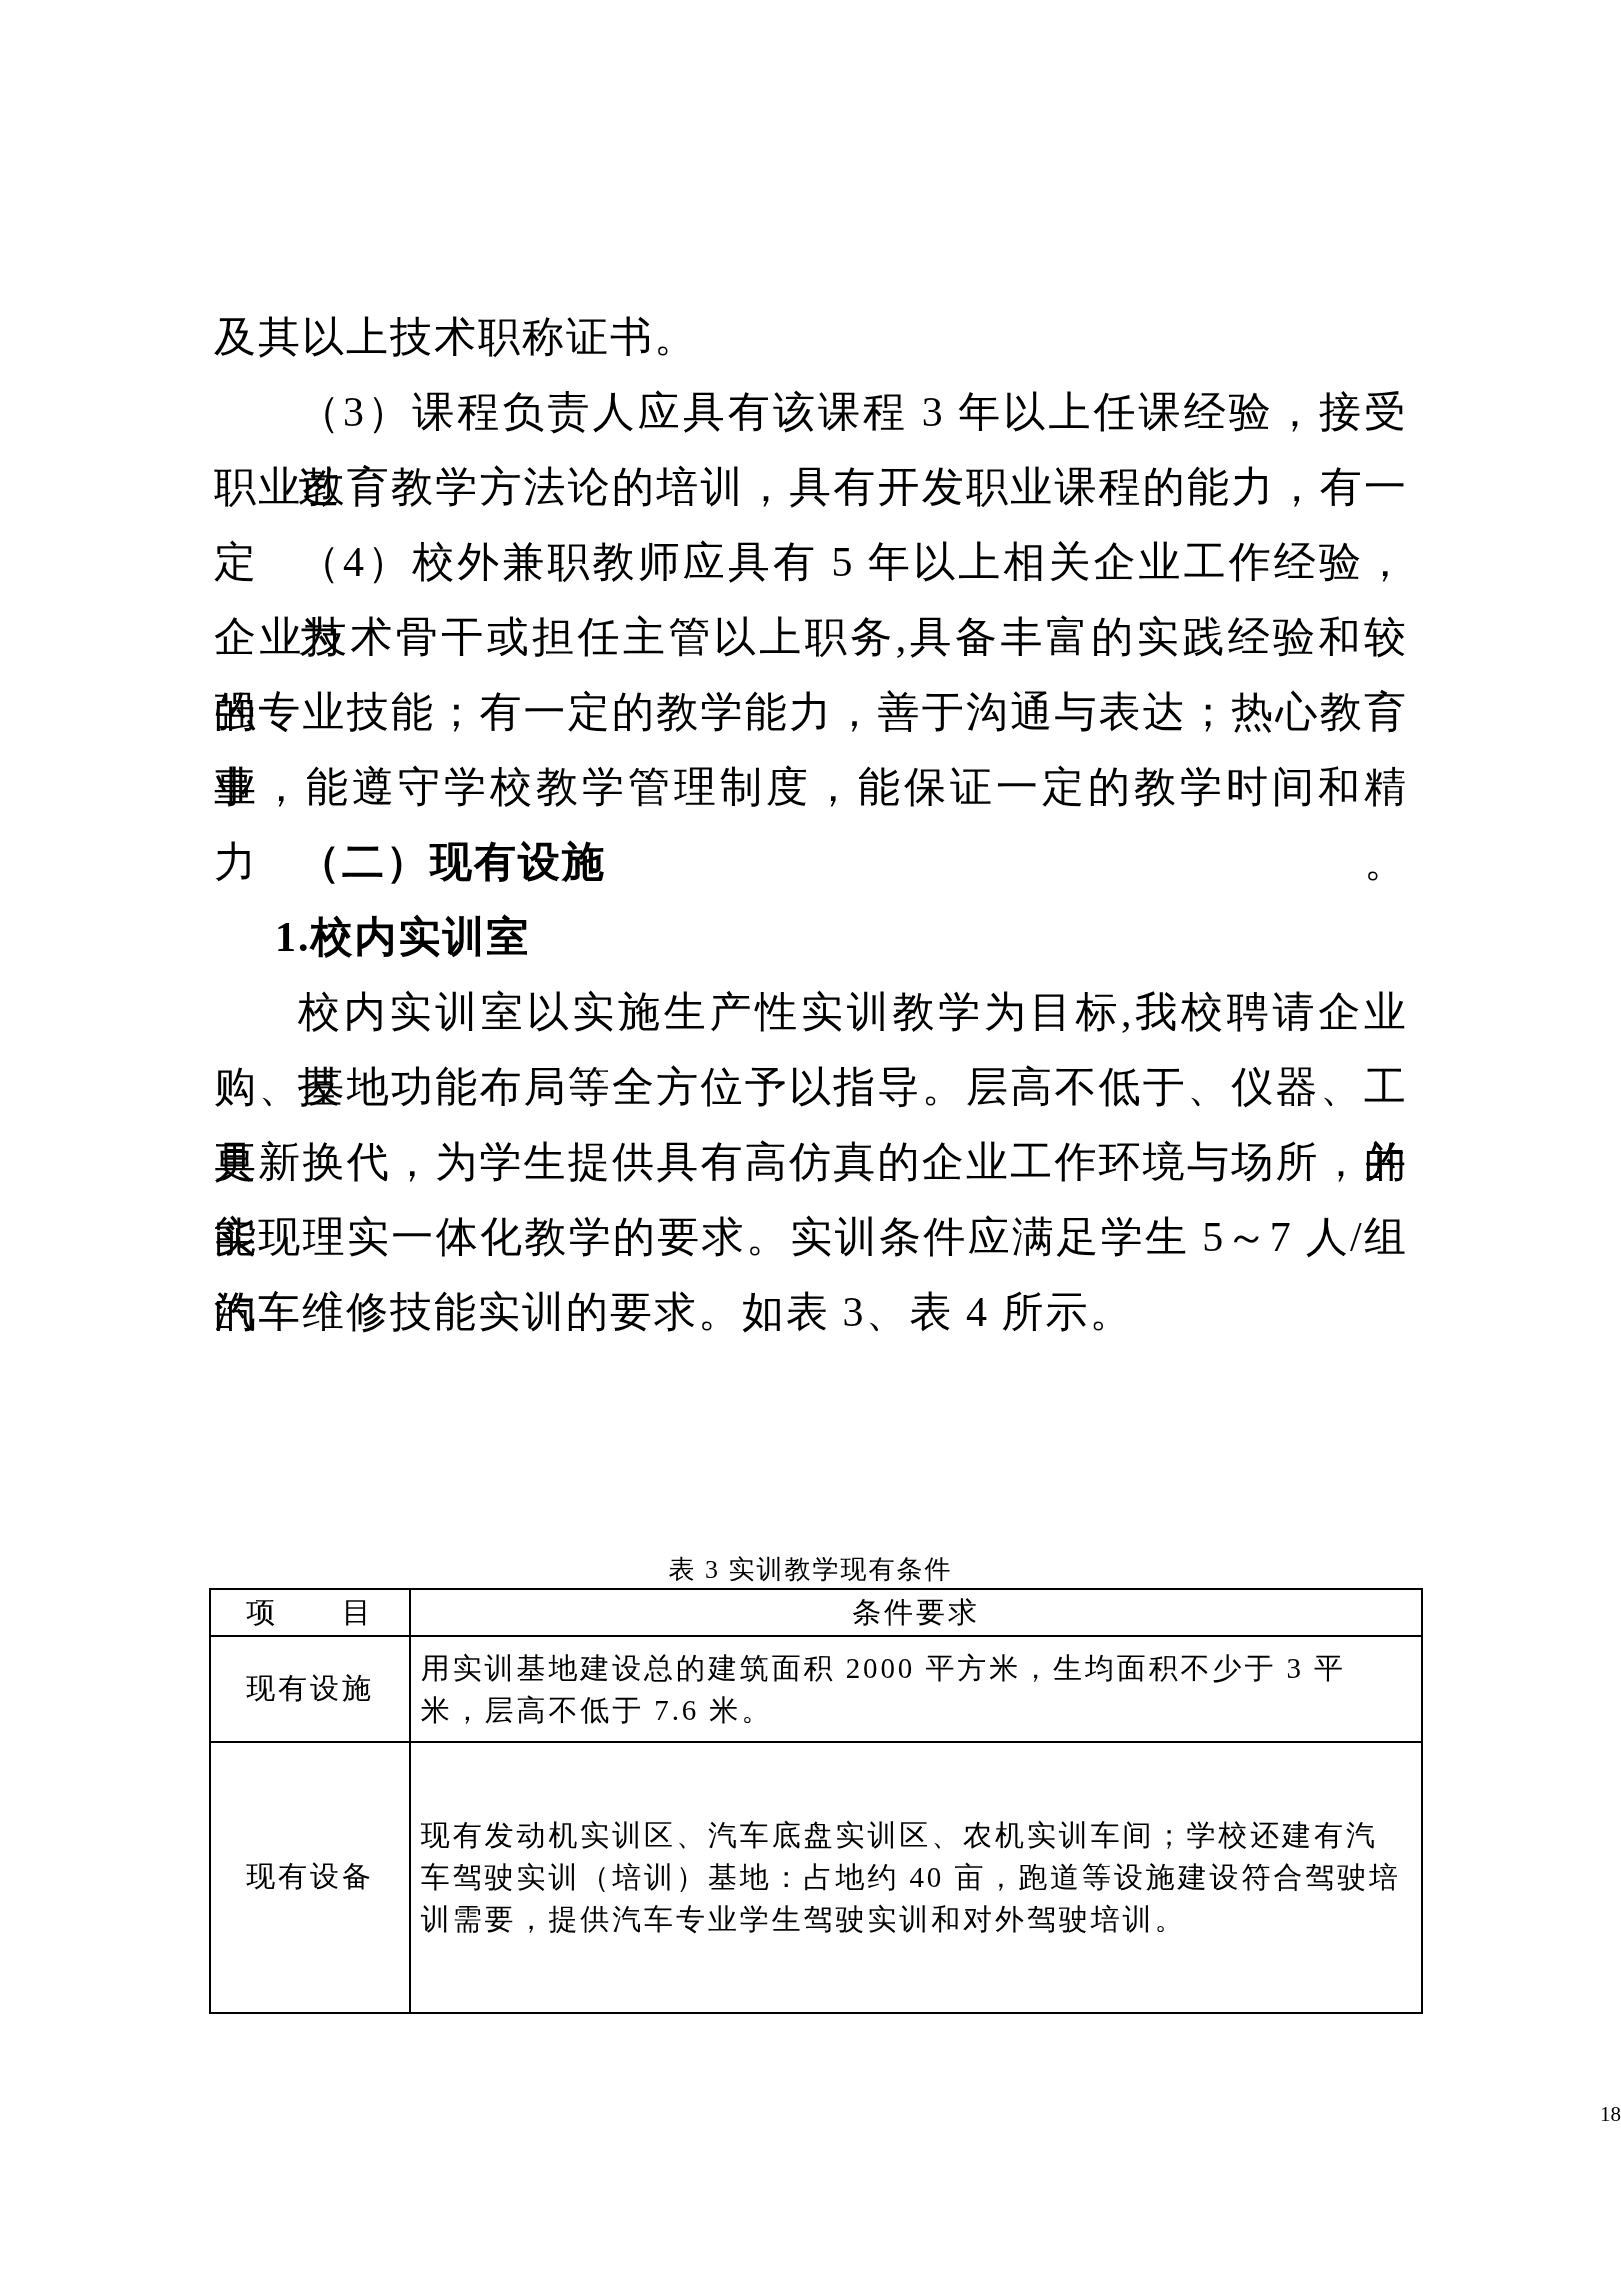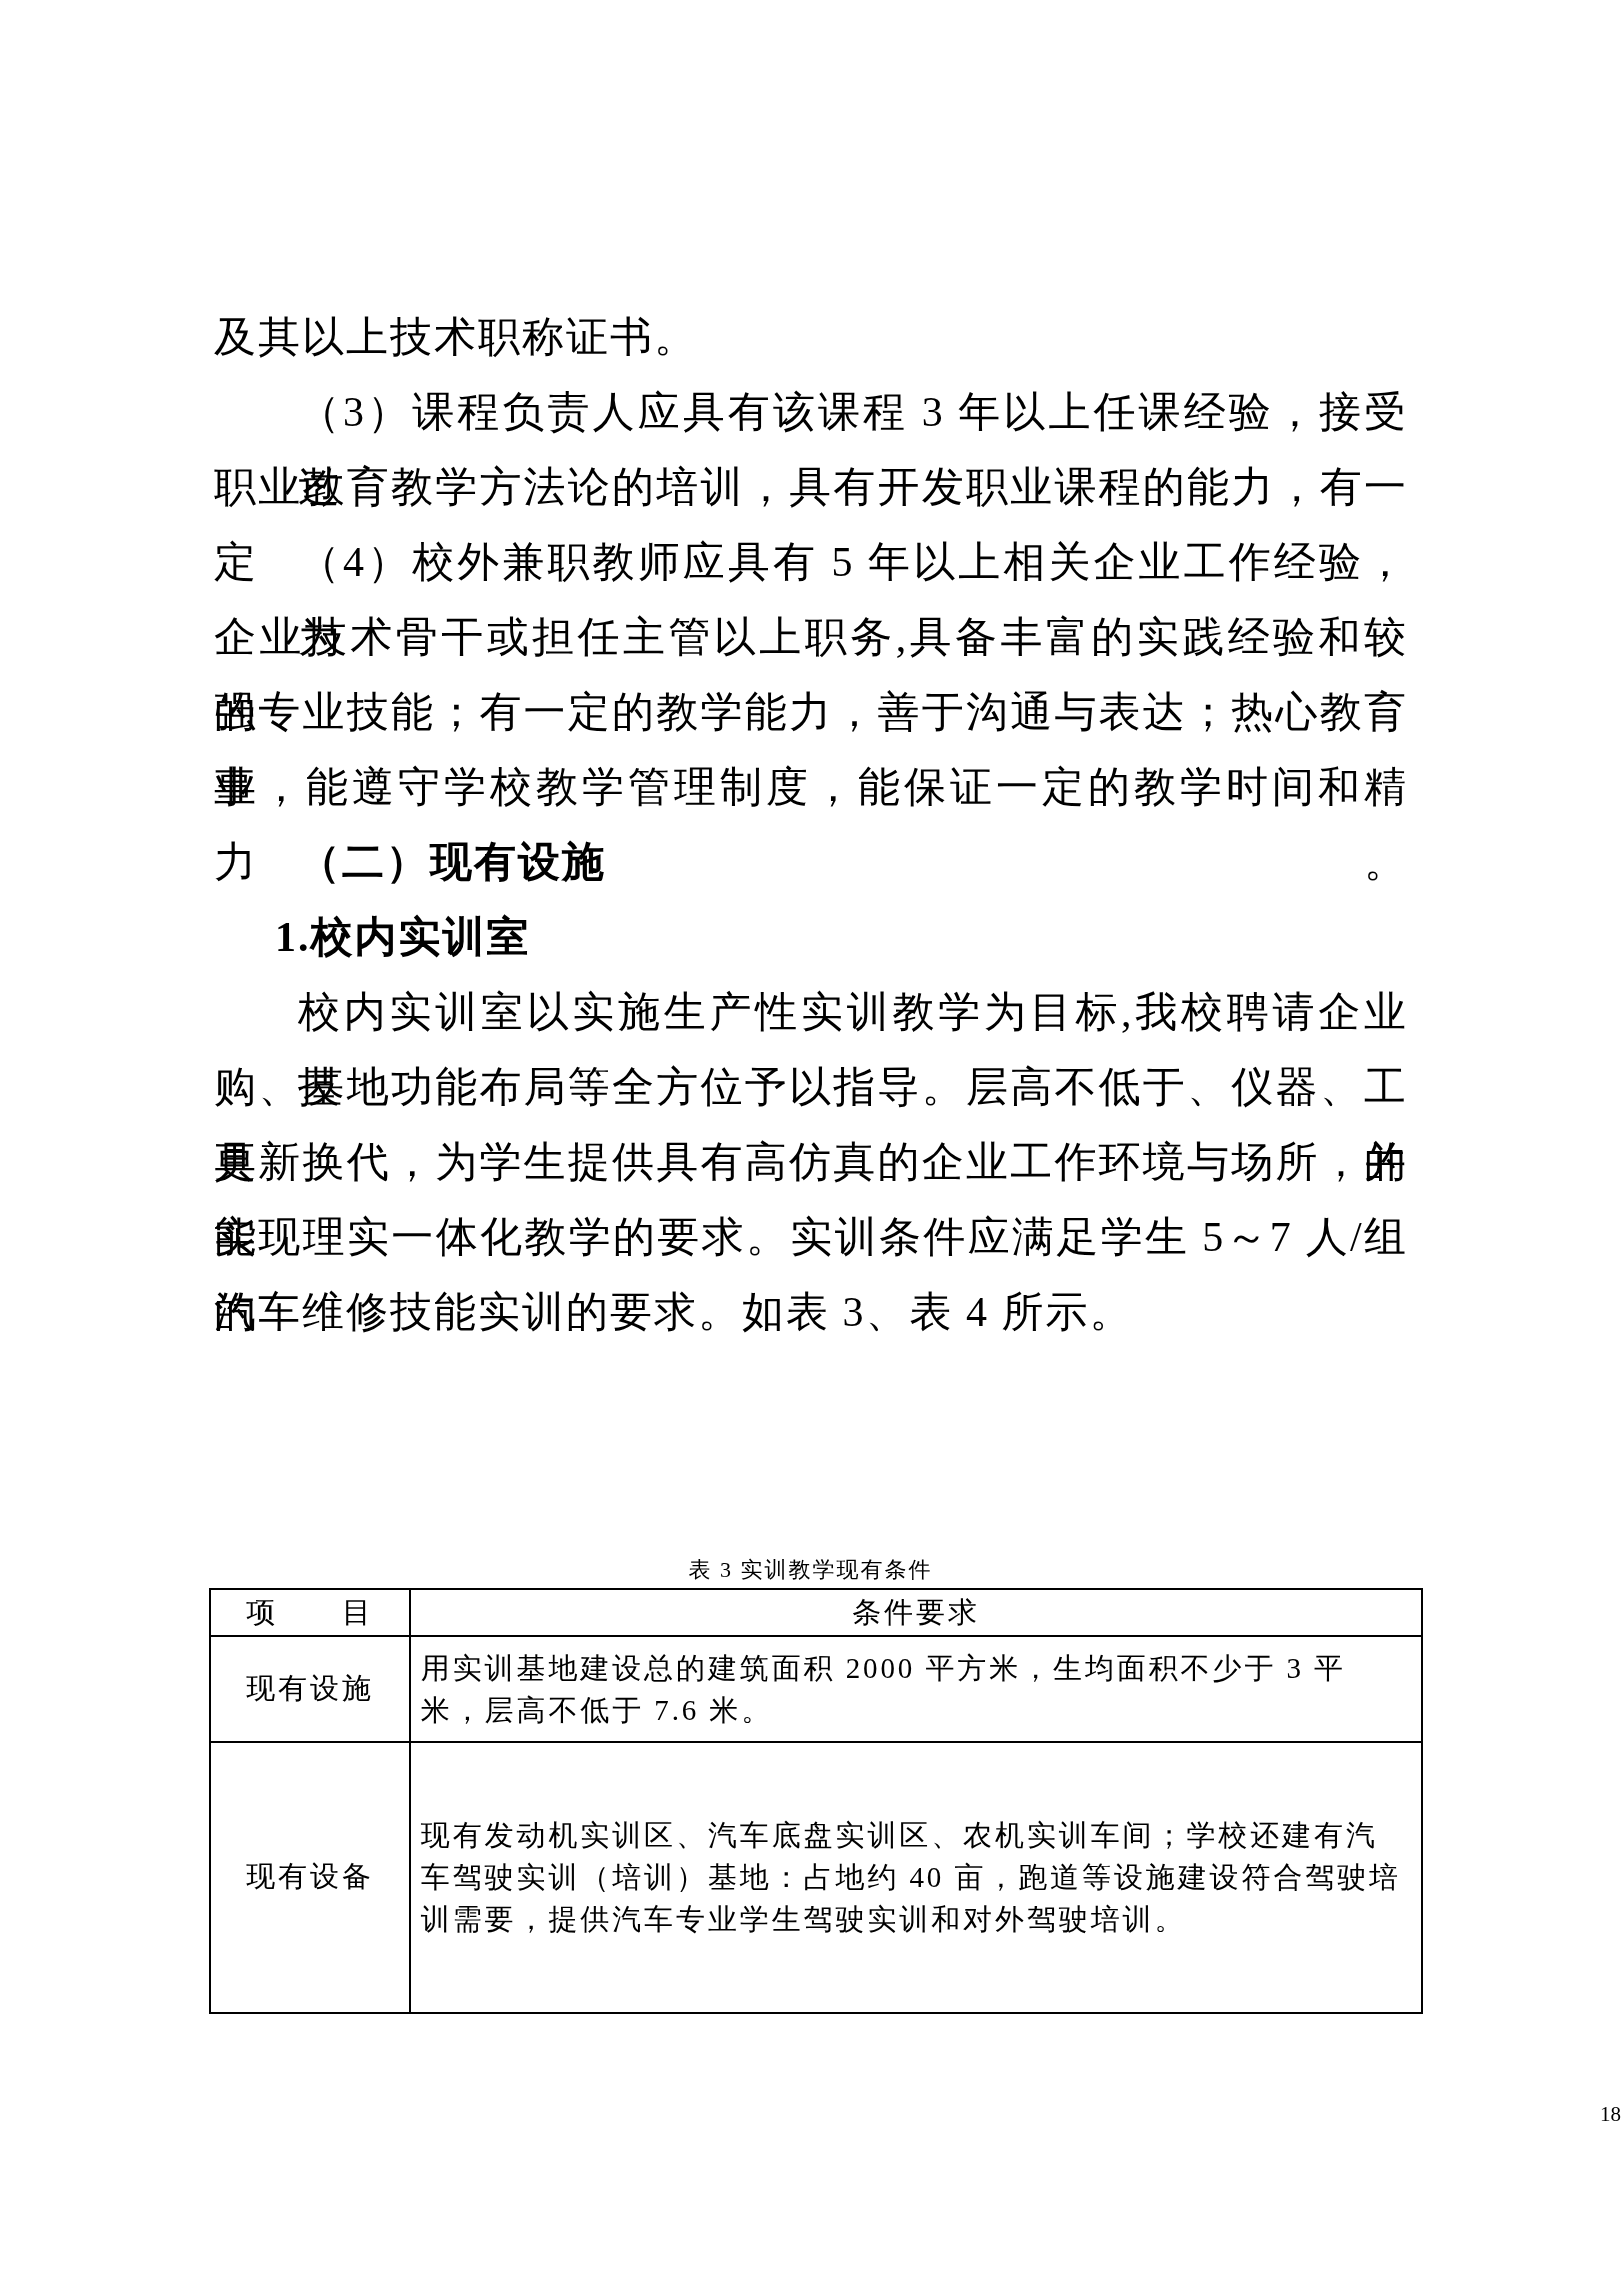--- a/index.html
+++ b/index.html
@@ -32,21 +32,21 @@
   }
   .line.indent  { padding-left:84px; }
   .line.indent2 { padding-left:61px; }
   .line.bold    { font-weight:700; }
 
   .table-title {
     position:absolute;
     top:1550px; left:0;
     width:100%;
     text-align:center;
-    font-size:22px;
+    font-size:26px;
     line-height:39px;
     letter-spacing:2px;
   }
   table.conditions {
     position:absolute;
     left:209px; top:1588px;
     width:1214px;
     border-collapse:collapse;
     table-layout:fixed;
     border:2.9px solid #000;

